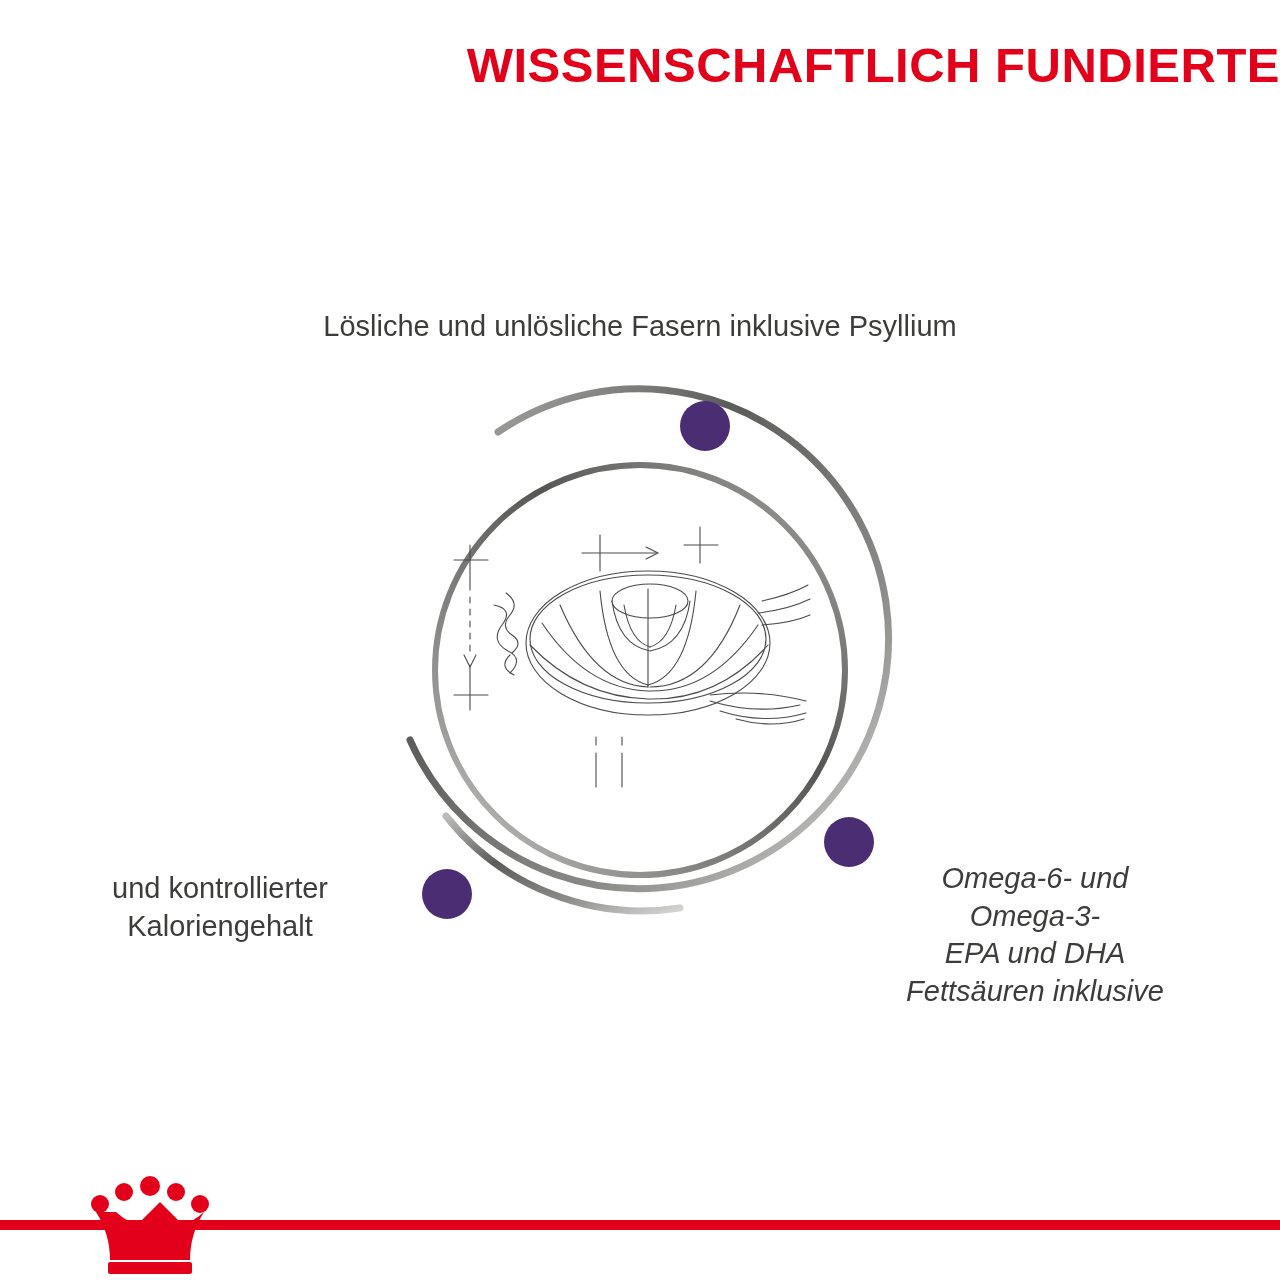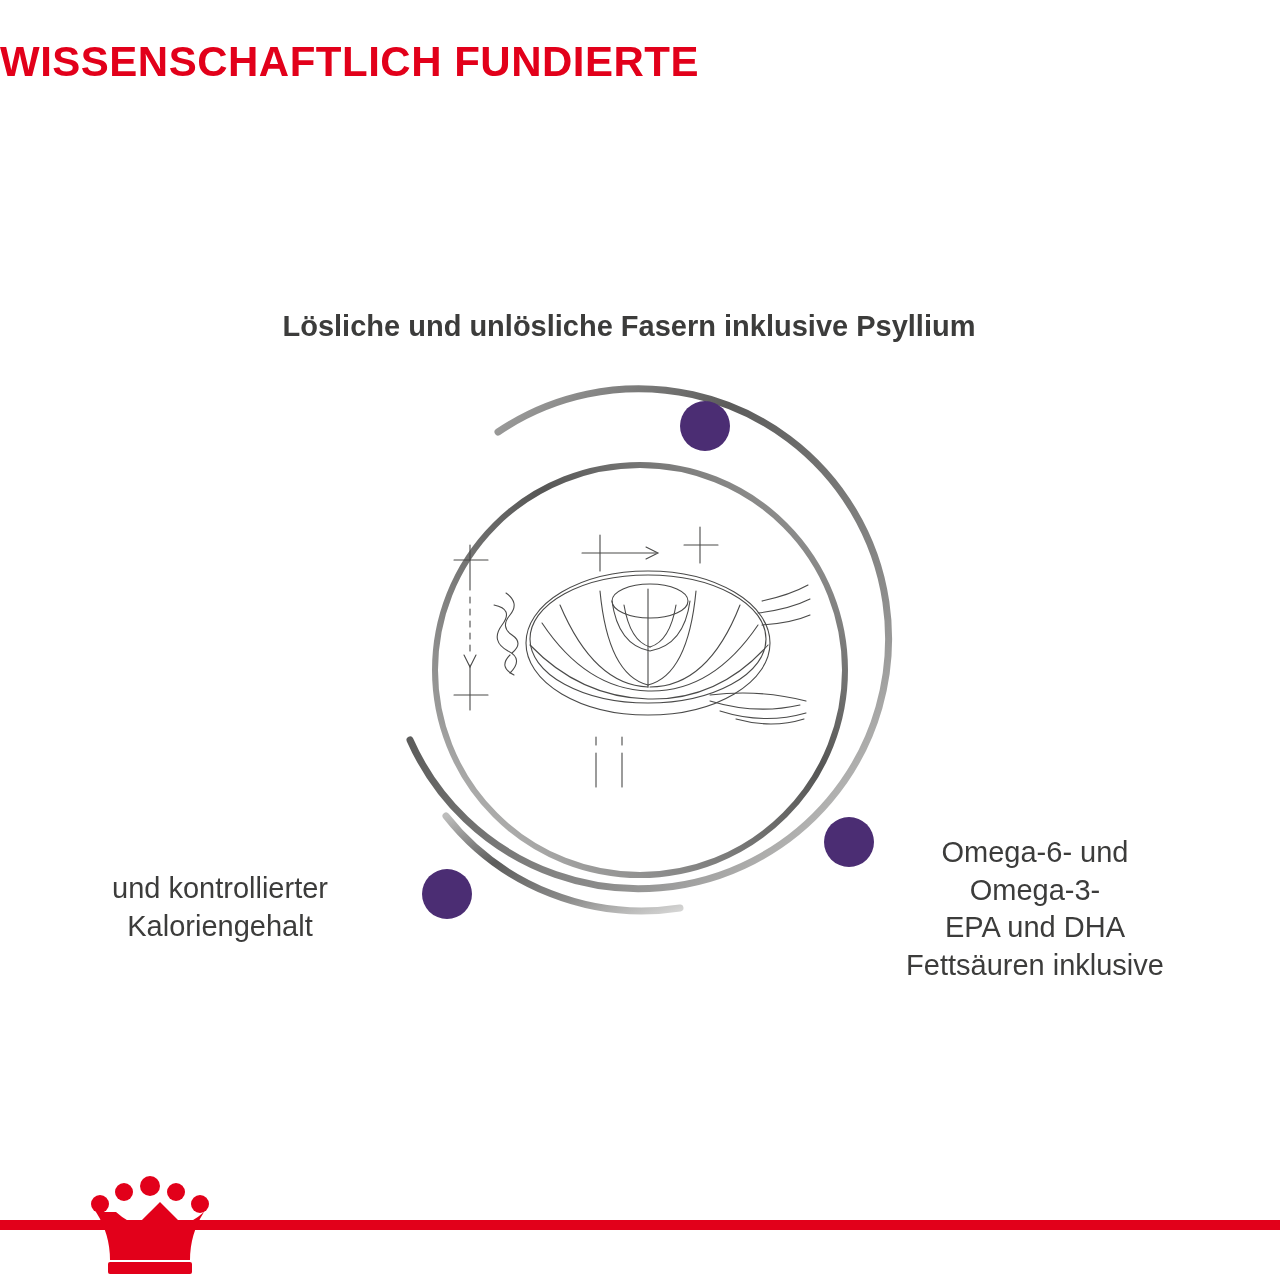--- a/index.html
+++ b/index.html
@@ -14,24 +14,24 @@
     font-family: "Liberation Sans", sans-serif;
     overflow: hidden;
   }
 
   
   .headline {
     position: absolute;
     top: 36px;
     left: 0;
     width: 1280px;
-    text-align: left;
+    text-align: right;
     color: #e2001a;
     font-weight: bold;
-    font-size: 42px;
+    font-size: 49px;
     line-height: 1.22;
     letter-spacing: 0.5px;
     text-transform: uppercase;
   }
   .headline .line {
     display: block;
     white-space: nowrap;
   }
 
   
@@ -45,34 +45,34 @@
 
   .label {
     position: absolute;
     color: #3c3c3b;
     font-size: 29px;
     line-height: 1.3;
     text-align: center;
   }
   .label-top {
     top: 18px;
-    left: 179px;
+    left: 190px;
     width: 900px;
     white-space: nowrap;
-    font-weight: bold;
   }
   .label-left {
     top: 580px;
     left: 20px;
     width: 400px;
   }
   .label-right {
-    top: 544px;
+    top: 570px;
     left: 870px;
     width: 330px;
+    font-style: italic;
   }
 
   
   .orbit-svg {
     position: absolute;
     top: 80px;
     left: 350px;
     width: 580px;
     height: 580px;
   }

